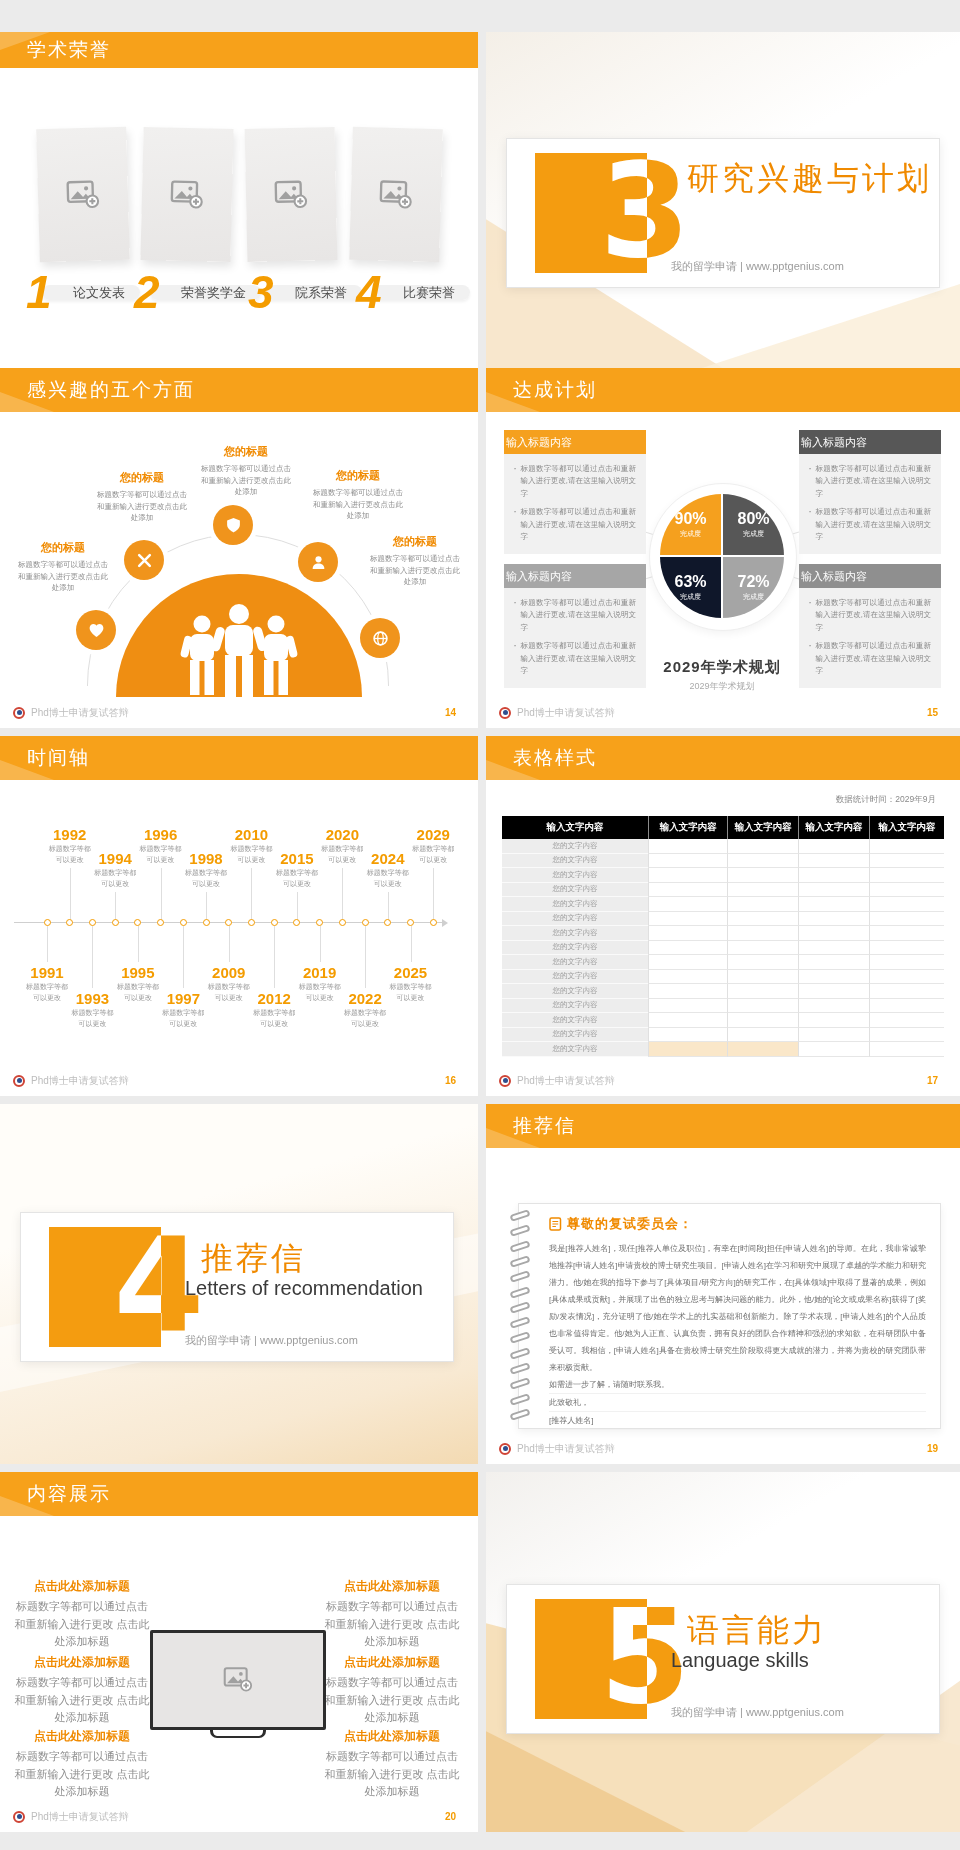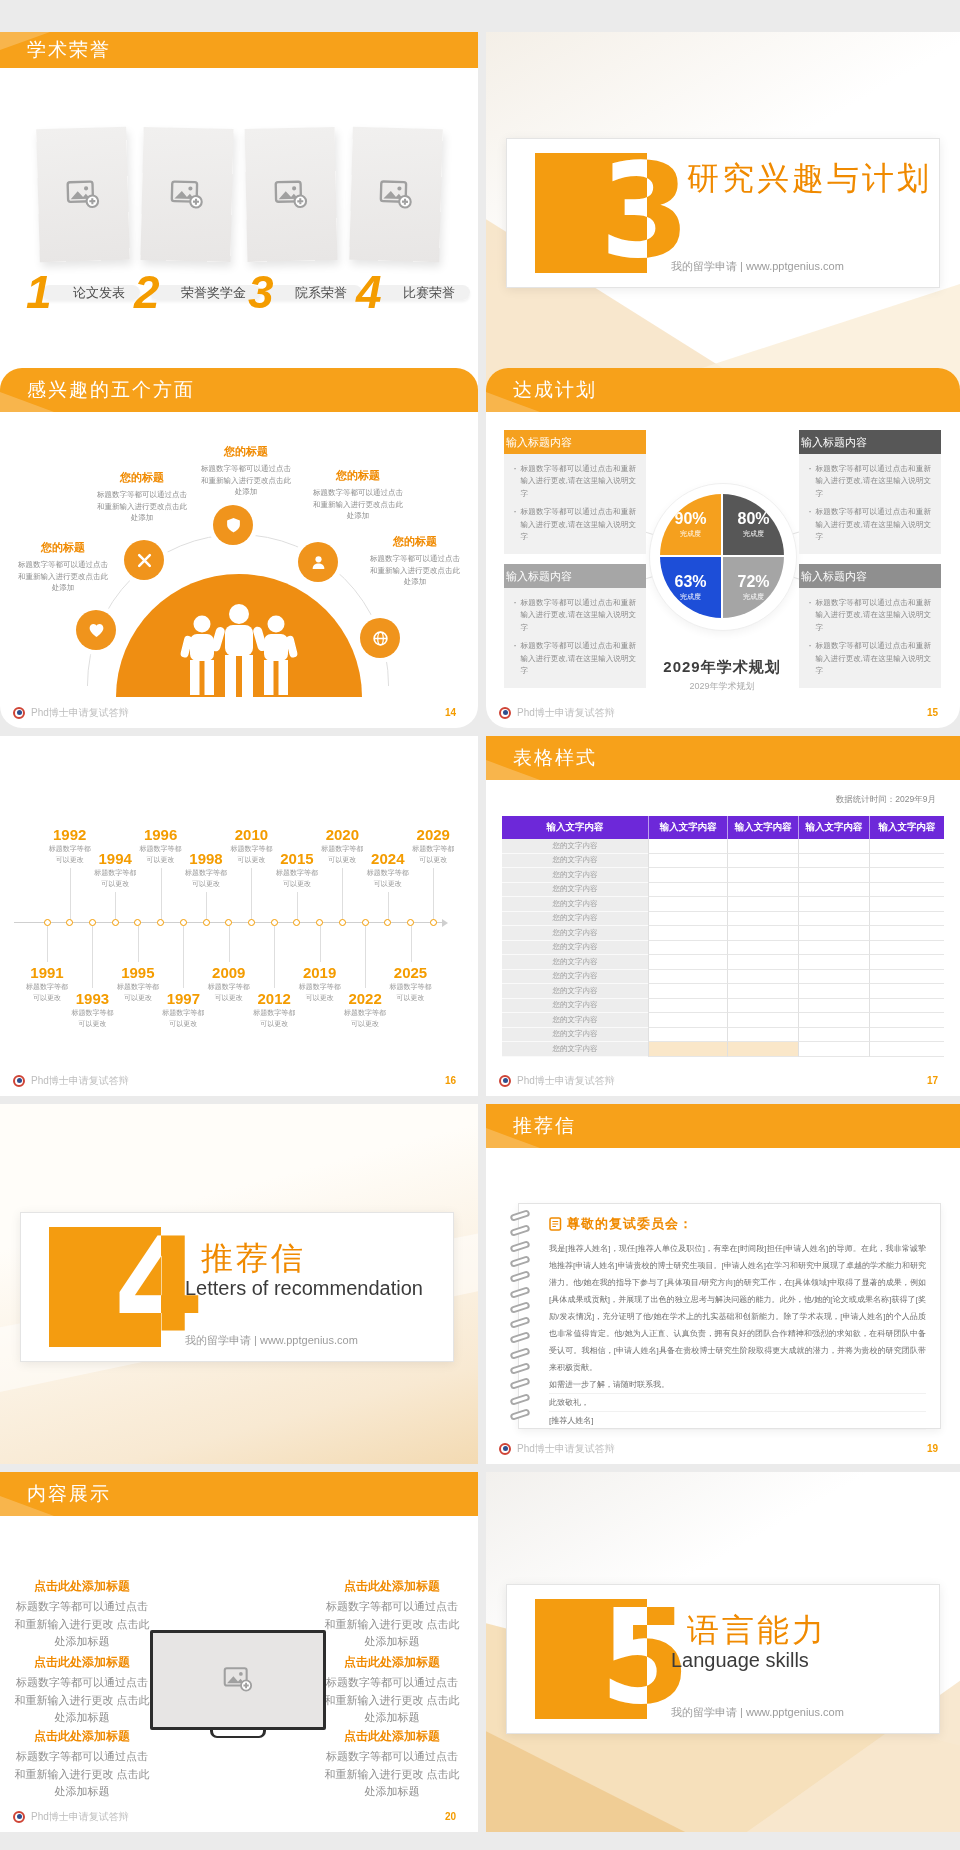--- a/index.html
+++ b/index.html
@@ -1,20 +1,20 @@
 <!DOCTYPE html>
 <html><head>
 <meta charset="utf-8">
 <style>
   html,body{margin:0;padding:0;background:#ebebeb;}
   .canvas{position:relative;width:960px;height:1850px;background:#ebebeb;overflow:hidden;
           font-family:"Liberation Sans","DejaVu Sans",sans-serif;}
   .tile{position:absolute;background:#fff;overflow:hidden;}
   .col-l{left:0;width:478px;} .col-r{left:486px;width:474px;}
-  .r1{top:0;height:360px;margin-top:32px;} .r2{top:368px;height:360px;border-radius:22px;} .r3{top:736px;height:360px;}
+  .r1{top:0;height:360px;margin-top:32px;} .r2{top:368px;height:360px;} .r3{top:736px;height:360px;}
   .r4{top:1104px;height:360px;} .r5{top:1472px;height:360px;}
 
   
   .sl-header{position:absolute;left:0;top:0;right:0;height:44px;background:#F7A11A;color:#fff;
              font-size:19px;line-height:44px;padding-left:27px;font-weight:500;letter-spacing:2px;}
   .sl-header::after{content:"";position:absolute;left:0;bottom:0;width:0;height:0;
              border-bottom:20px solid rgba(255,255,255,.22);border-right:54px solid transparent;}
   .hdr-cropped{height:36px;line-height:36px;}
   .hdr-cropped::after{bottom:auto;top:0;border-bottom:none;border-top:18px solid rgba(255,255,255,.22);
              border-right:50px solid transparent;}
@@ -93,41 +93,41 @@
   .pbox-b{background:#f1f1f1;padding:9px 10px 5px;min-height:86px;}
   .pb{display:flex;font-size:7.5px;color:#8a8a8a;line-height:1.65;margin-bottom:6px;text-align:justify;}
   .pb::before{content:"·";margin-right:4px;font-weight:bold;color:#8a8a8a;}
   .xline{position:absolute;width:216px;height:1px;background:#e3e3e3;left:128px;top:187px;z-index:0;}
   .xl1{transform:rotate(17deg);} .xl2{transform:rotate(-17deg);}
   .pie-outer{position:absolute;left:163px;top:115px;width:146px;height:146px;border-radius:50%;
              background:#fff;border:1px solid #efefef;box-shadow:0 3px 8px rgba(0,0,0,.05);z-index:1;}
   .pie{position:absolute;left:174px;top:126px;width:124px;height:124px;border-radius:50%;overflow:hidden;
        display:grid;grid-template-columns:1fr 1fr;grid-template-rows:1fr 1fr;gap:2px;background:#fff;z-index:2;}
   .q{display:flex;flex-direction:column;align-items:center;justify-content:center;color:#fff;}
-  .q-tl{background:#F5A01E;} .q-tr{background:#575757;} .q-bl{background:#1d4ed8;} .q-br{background:#A5A5A5;}
+  .q-tl{background:#F5A01E;} .q-tr{background:#575757;} .q-bl{background:#0f172a;} .q-br{background:#A5A5A5;}
   .q-pct{font-size:16px;font-weight:bold;} .q-lbl{font-size:7px;margin-top:1px;}
   .cap1{position:absolute;left:120px;top:290px;width:232px;text-align:center;font-size:15px;
         font-weight:bold;color:#3d3d3d;letter-spacing:1px;z-index:2;}
   .cap2{position:absolute;left:120px;top:312px;width:232px;text-align:center;font-size:9px;color:#ababab;z-index:2;}
 
   
   .tl-line{position:absolute;left:14px;top:186px;width:428px;height:1px;background:#cfcfcf;}
   .tl-line::after{content:"";position:absolute;right:-6px;top:-3.5px;width:0;height:0;
         border-left:6px solid #cfcfcf;border-top:4px solid transparent;border-bottom:4px solid transparent;}
   .tl-dot{position:absolute;width:7px;height:7px;border:1.5px solid #F49C00;background:#fff;
           border-radius:50%;box-sizing:border-box;z-index:2;}
   .tl-item{position:absolute;width:64px;margin-left:-32px;text-align:center;z-index:1;}
   .tl-year{font-size:15px;font-weight:800;color:#F49C00;display:block;}
   .tl-cap{font-size:7px;color:#9a9a9a;line-height:1.5;margin-top:1px;}
   .tl-conn{position:absolute;width:1px;background:#dedede;}
 
   
   .tbl-note{position:absolute;right:24px;top:58px;font-size:8.5px;color:#8a8a8a;}
   .tbl{position:absolute;left:16px;top:80px;width:442px;}
-  .th-row{display:flex;height:23px;background:#6d28d9;}
+  .th-row{display:flex;height:23px;background:#000000;}
   .th{color:#fff;font-size:9.5px;font-weight:bold;display:flex;align-items:center;justify-content:center;
       box-sizing:border-box;}
   .th + .th{border-left:1px solid rgba(255,255,255,.55);}
   .trow{display:flex;height:14.5px;}
   .td0{background:#EDEDED;color:#9c9c9c;font-size:7.5px;display:flex;align-items:center;
        justify-content:center;border-bottom:1px solid #fafafa;box-sizing:border-box;}
   .td{background:#fff;border-bottom:1px solid #E6E6E6;border-left:1px solid #E0E0E0;box-sizing:border-box;}
   .peach{background:#FAE7C9;}
   .c0{width:33%;} .c1{width:18%;} .c2{width:16%;} .c3{width:16%;} .c4{width:17%;}
 
@@ -392,20 +392,23 @@
     <div class="cap2">2029年学术规划</div>
 
     <footer class="sl-footer">
       <span class="logo"></span>
       <span>Phd博士申请复试答辩</span>
       <span class="page-no">15</span>
     </footer>
   </section>
 
   <section class="tile col-l r3" id="t-timeline">
+    <header class="sl-header">
+      <span>时间轴</span>
+    </header>
     <div class="tl-line"></div>
     <div id="tl-area" style="position:absolute;inset:0;">
         <div class="tl-dot" style="left: 43.5px; top: 183px;"></div>
         <div class="tl-item" style="left: 47px; top: 228px;">
           <span class="tl-year">1991</span>
           <div class="tl-cap">标题数字等都<div>可以更改</div></div>
         </div>
         <div class="tl-conn" style="left: 47px; top: 190px; height: 36px;"></div>
         <div class="tl-dot" style="left: 66.22px; top: 183px;"></div>
         <div class="tl-item" style="left: 69.72px; top: 90px;">

